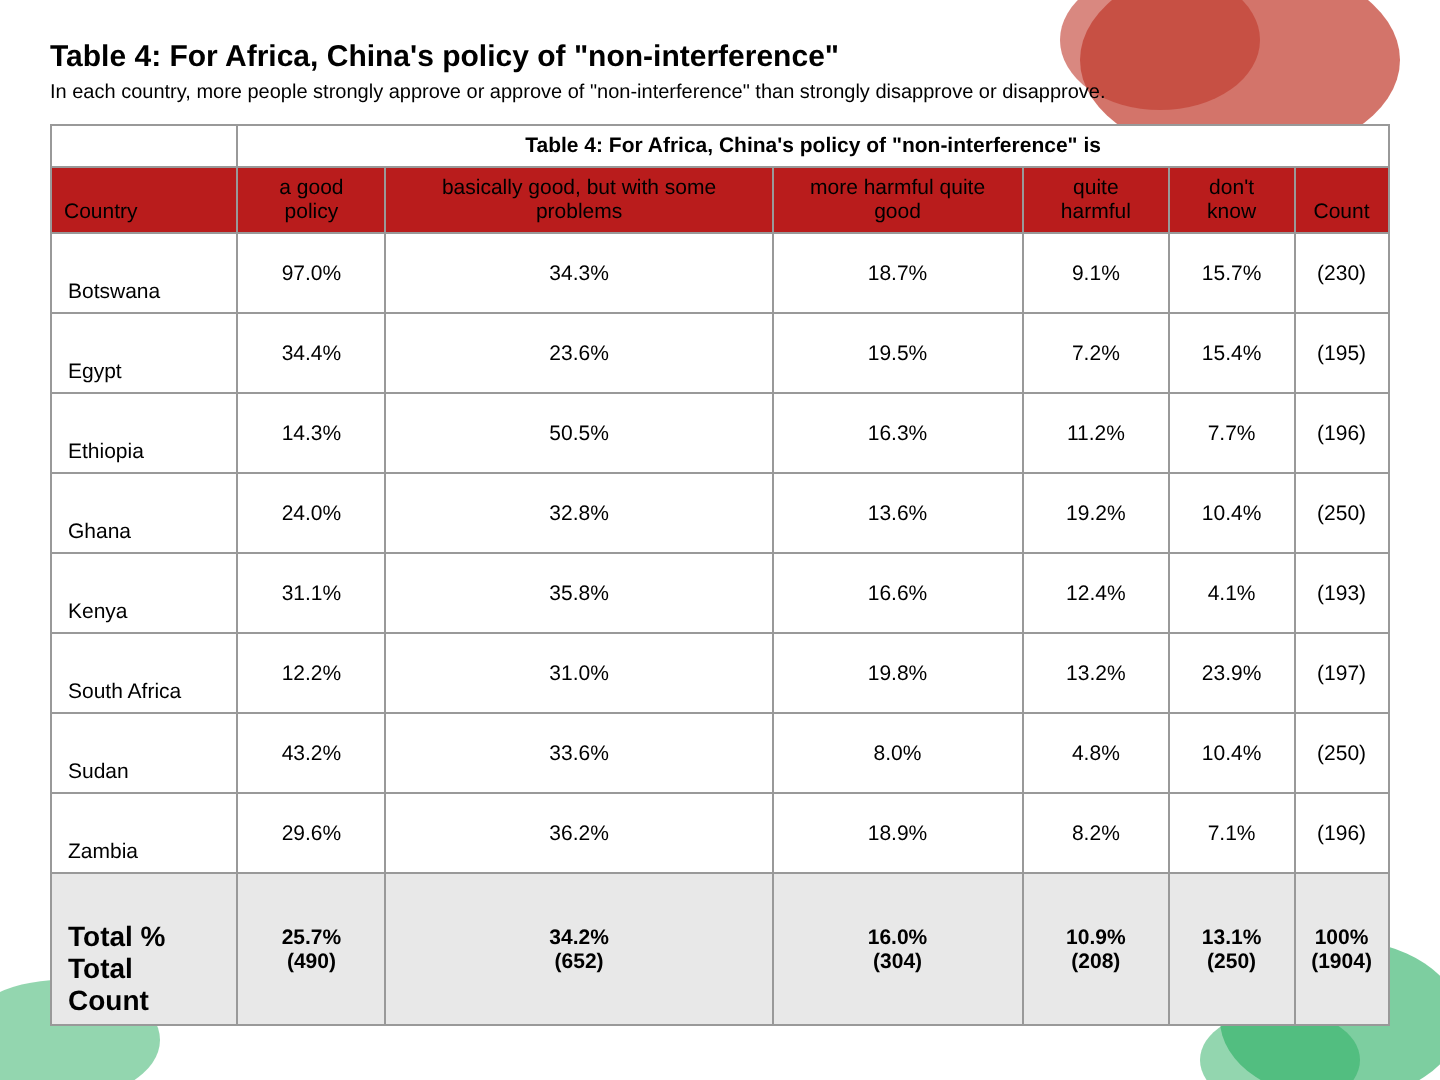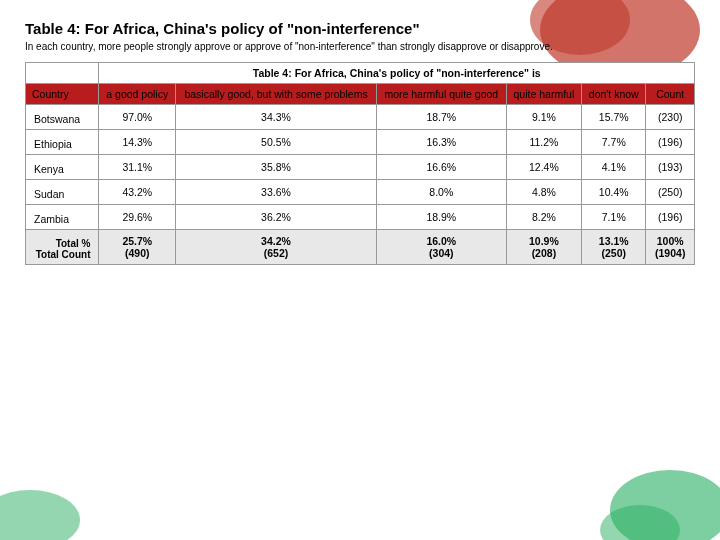--- a/index.html
+++ b/index.html
@@ -68,41 +68,40 @@
     td {
       border: 1px solid #999;
       padding: 4px 8px;
       vertical-align: middle;
     }
 
     td.country-cell {
       font-weight: normal;
       text-align: left;
       vertical-align: top;
-      padding-top: 8px;
+      padding-top: 23px;
       margin-top: 44px;
     }
 
     td.num-cell {
       text-align: center;
     }
 
     tr.data-row td {
       background: #fff;
     }
 
     tr.total-row td {
       background: #e8e8e8;
       font-weight: bold;
     }
 
     tr.total-row td.country-cell {
       font-weight: bold;
-      font-size: 10px;
-      text-align: right;
+      font-size: 14px;
     }
 
     .empty-corner {
       border: 1px solid #999;
       background: #fff;
     }
   </style>
 </head>
 <body>
 
@@ -141,36 +140,63 @@
     <tr class="data-row">
     <td class="country-cell">Botswana</td>
     <td class="num-cell">97.0%</td>
     <td class="num-cell">34.3%</td>
     <td class="num-cell">18.7%</td>
     <td class="num-cell">9.1%</td>
     <td class="num-cell">15.7%</td>
     <td class="num-cell">(230)</td>
   </tr>
         <tr class="data-row">
+    <td class="country-cell">Egypt</td>
+    <td class="num-cell">34.4%</td>
+    <td class="num-cell">23.6%</td>
+    <td class="num-cell">19.5%</td>
+    <td class="num-cell">7.2%</td>
+    <td class="num-cell">15.4%</td>
+    <td class="num-cell">(195)</td>
+  </tr>
+        <tr class="data-row">
     <td class="country-cell">Ethiopia</td>
     <td class="num-cell">14.3%</td>
     <td class="num-cell">50.5%</td>
     <td class="num-cell">16.3%</td>
     <td class="num-cell">11.2%</td>
     <td class="num-cell">7.7%</td>
     <td class="num-cell">(196)</td>
   </tr>
         <tr class="data-row">
+    <td class="country-cell">Ghana</td>
+    <td class="num-cell">24.0%</td>
+    <td class="num-cell">32.8%</td>
+    <td class="num-cell">13.6%</td>
+    <td class="num-cell">19.2%</td>
+    <td class="num-cell">10.4%</td>
+    <td class="num-cell">(250)</td>
+  </tr>
+        <tr class="data-row">
     <td class="country-cell">Kenya</td>
     <td class="num-cell">31.1%</td>
     <td class="num-cell">35.8%</td>
     <td class="num-cell">16.6%</td>
     <td class="num-cell">12.4%</td>
     <td class="num-cell">4.1%</td>
     <td class="num-cell">(193)</td>
+  </tr>
+        <tr class="data-row">
+    <td class="country-cell">South Africa</td>
+    <td class="num-cell">12.2%</td>
+    <td class="num-cell">31.0%</td>
+    <td class="num-cell">19.8%</td>
+    <td class="num-cell">13.2%</td>
+    <td class="num-cell">23.9%</td>
+    <td class="num-cell">(197)</td>
   </tr>
         <tr class="data-row">
     <td class="country-cell">Sudan</td>
     <td class="num-cell">43.2%</td>
     <td class="num-cell">33.6%</td>
     <td class="num-cell">8.0%</td>
     <td class="num-cell">4.8%</td>
     <td class="num-cell">10.4%</td>
     <td class="num-cell">(250)</td>
   </tr>

